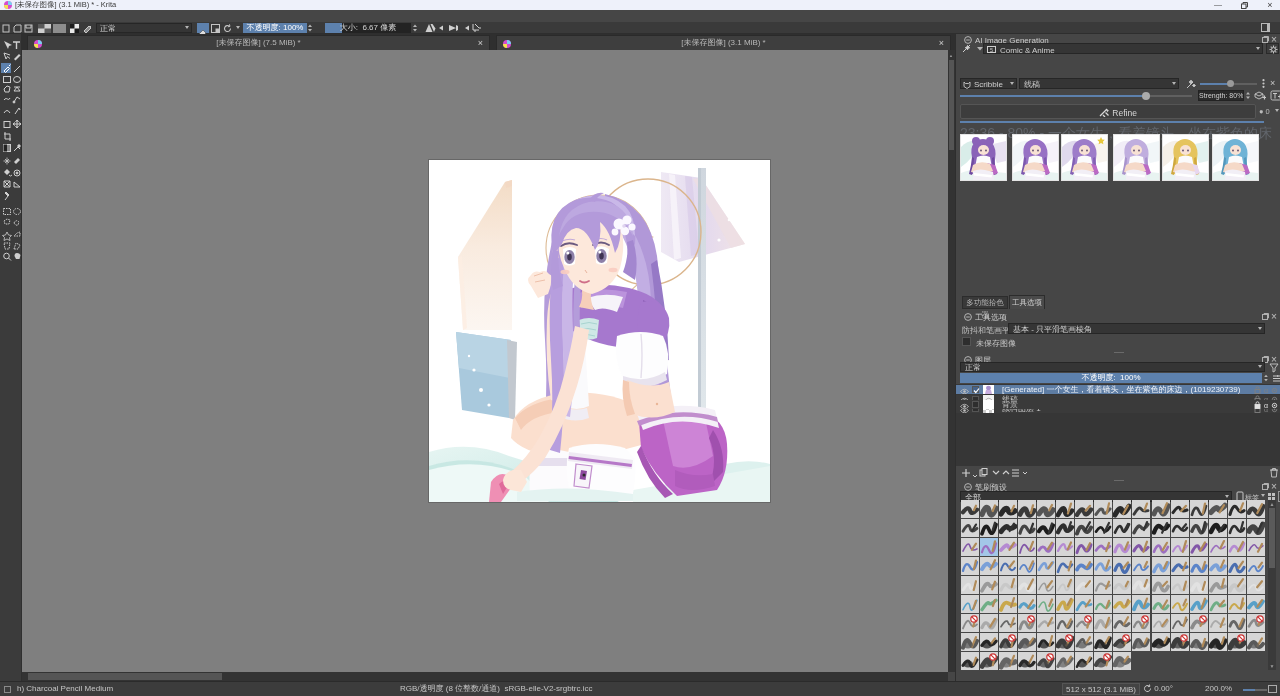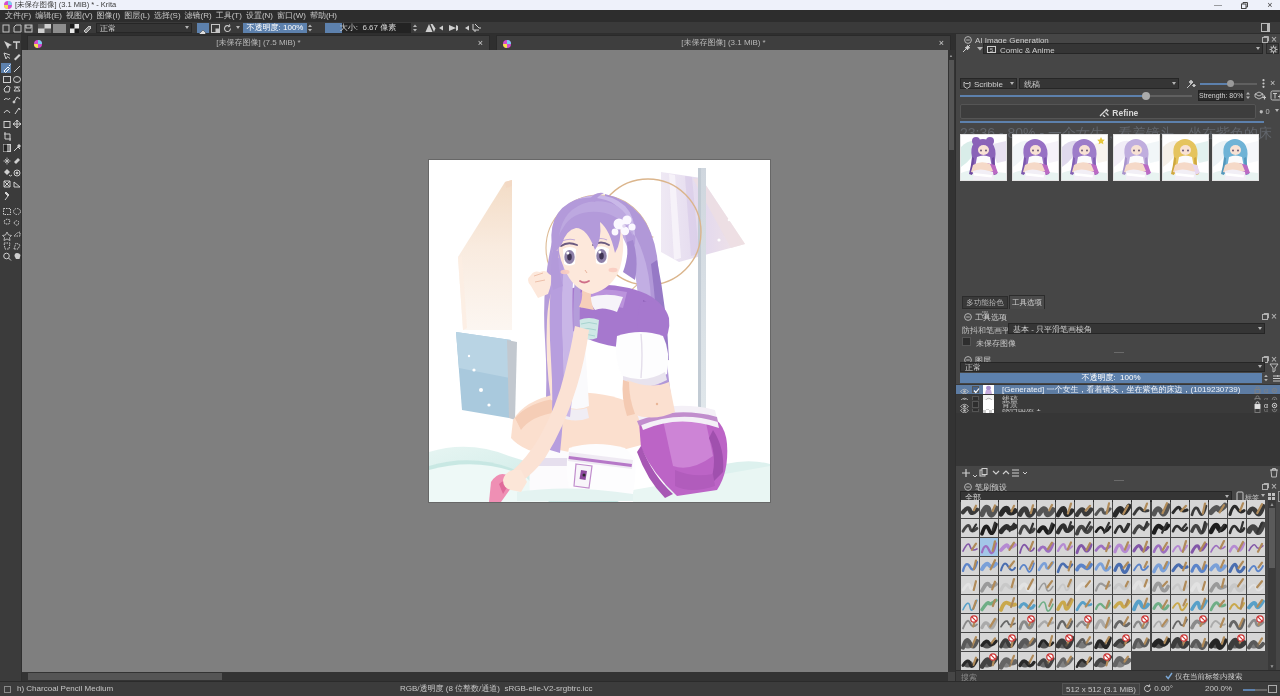--- a/index.html
+++ b/index.html
@@ -47,21 +47,20 @@
       </svg>
     <div class="t">[未保存图像] (3.1 MiB) * - Krita</div>
     <div class="winbtn" style="right:56px;">—</div>
     <div class="winbtn" style="right:30px;"><svg width="7" height="7" viewBox="0 0 7 7" style="margin-top:1.5px">
           <rect x="0.5" y="2" width="4.5" height="4.5" fill="none" stroke="#444" stroke-width="1"></rect>
           <path d="M2 2 V0.5 H6.5 V5 H5" fill="none" stroke="#444" stroke-width="1"></path>
         </svg></div>
     <div class="winbtn" style="right:4px;font-size:9px;">×</div>
   </div>
 
-  <div id="menubar" class="abs"><span style="margin-left:5px">文件(F)</span><span>编辑(E)</span><span>视图(V)</span><span>图像(I)</span><span>图层(L)</span><span>选择(S)</span><span>滤镜(R)</span><span>工具(T)</span><span>设置(N)</span><span>窗口(W)</span><span>帮助(H)</span></div>
 
   <div id="toolbar" class="abs">
     <svg class="abs" style="left:2px;top:2px" width="92" height="9" viewBox="0 0 92 9">
       <g fill="none" stroke="#c4c4c4" stroke-width="1">
         <rect x="1" y="1" width="6" height="7"></rect>
           <path d="M12 8 V3 l2-2 h5 v7 Z"></path>
           <rect x="23" y="1" width="7" height="7"></rect>
           <path d="M24 1 v3 h5 V1"></path>
       </g>
       <g>
@@ -438,21 +437,21 @@
         <path d="M2 4 l4-2 4 2 -4 2 Z M2 4 v3 l4 2 4-2 V4" fill="none" stroke="#c8c8c8" stroke-width=".9"></path>
         <path d="M9.5 7.5 h4 M11.5 5.5 v4" stroke="#c8c8c8" stroke-width="1.2"></path>
       </svg>
     <svg class="abs" style="left:314px;top:56px" width="13" height="11" viewBox="0 0 13 11">
         <rect x="1" y="1" width="10" height="9" rx="1.5" fill="none" stroke="#c8c8c8" stroke-width=".9"></rect>
         <path d="M3 3.5 h4 M5 3.5 v5" stroke="#c8c8c8" stroke-width="1"></path>
         <path d="M8 6.5 h4 M10 4.5 v4" stroke="#c8c8c8" stroke-width="1"></path>
       </svg>
 
     <div class="abs" style="left:4px;top:70px;width:296px;height:15px;background:#3d3d3d;border:1px solid #555;border-radius:2px;">
-      <div class="abs" style="left:138px;top:3px;width:120px;color:#d8d8d8;font-size:8.5px;font-weight:bold;"><svg width="11" height="9" viewBox="0 0 11 9" style="vertical-align:-1px">
+      <div class="abs" style="left:138px;top:3px;width:120px;color:#d8d8d8;font-size:8.5px;"><svg width="11" height="9" viewBox="0 0 11 9" style="vertical-align:-1px">
             <path d="M1 8 L8 1 M6.5 4.5 l3 3 M4 7 l2 2" stroke="#d8d8d8" stroke-width="1.3"></path>
             <path d="M8.5 1 l.5 1.3 1.3.5 -1.3.5 -.5 1.3 -.5-1.3 -1.3-.5 1.3-.5 Z" fill="#d8d8d8"></path>
           </svg> Refine</div>
     </div>
     <div class="abs" style="left:303px;top:73px;color:#bbb;font-size:7.5px;">● 0</div>
     <i class="caret" style="left:319px;top:77px;"></i>
 
     <div class="abs" style="left:4px;top:87px;width:304px;height:2px;background:#5d81ad;"></div>
 
     <div class="abs" style="left:4px;top:91px;color:#61656b;font-size:14px;">23:36 - 80% - 一个女生，看着镜头，坐在紫色的床边，</div>
@@ -1339,26 +1338,20 @@
             <ellipse cx="7" cy="12" rx="5" ry="3.5" fill="#666" opacity=".75"></ellipse>
           </svg></div>
       </div>
 
     <div class="abs" style="left:312px;top:466px;width:8px;height:170px;background:#3a3a3a;">
       <div class="abs" style="left:1.5px;top:1px;color:#999;font-size:5px;">▲</div>
       <div class="abs" style="left:1px;top:8px;width:6px;height:60px;background:#5a5a5a;"></div>
       <div class="abs" style="left:1.5px;bottom:1px;color:#999;font-size:5px;">▼</div>
     </div>
 
-    <div class="abs" style="left:0;top:636px;width:325px;height:11px;background:#3d3d3d;border-top:1px solid #2d2d2d;">
-      <div class="abs" style="left:5px;top:1px;color:#8a8a8a;font-size:8px;">搜索</div>
-      <div class="abs" style="left:209px;top:1px;color:#cfcfcf;font-size:7.5px;"><svg width="8" height="8" viewBox="0 0 8 8" style="vertical-align:-1px">
-            <path d="M1 4 l2.2 2.5 L7 1" stroke="#7ba7d4" stroke-width="1.4" fill="none"></path>
-          </svg> 仅在当前标签内搜索</div>
-    </div>
   </div>
 
   <div id="status" class="abs">
     <div class="abs" style="left:4px;top:4px;width:7px;height:7px;border:1px solid #8a8a8a;"></div>
     <div class="abs" style="left:17px;top:0;">h) Charcoal Pencil Medium</div>
     <div class="abs" style="left:400px;top:0;">RGB/透明度 (8 位整数/通道)&nbsp;&nbsp;sRGB-elle-V2-srgbtrc.icc</div>
     <div class="abs" style="left:1062px;top:1px;width:78px;height:12px;background:#434343;border:1px solid #555;text-align:center;line-height:11px;font-size:8px;white-space:nowrap;">512 x 512 (3.1 MiB)</div>
     <div class="abs" style="left:1143px;top:0;"><svg width="9" height="9" viewBox="0 0 9 9" style="vertical-align:-2px">
           <path d="M7.5 4.5 a3 3 0 1 1 -1-2.2" fill="none" stroke="#c6c6c6" stroke-width="1"></path>
           <path d="M6.5 0.5 l.3 1.9 -1.9.3" fill="none" stroke="#c6c6c6" stroke-width="1"></path>

